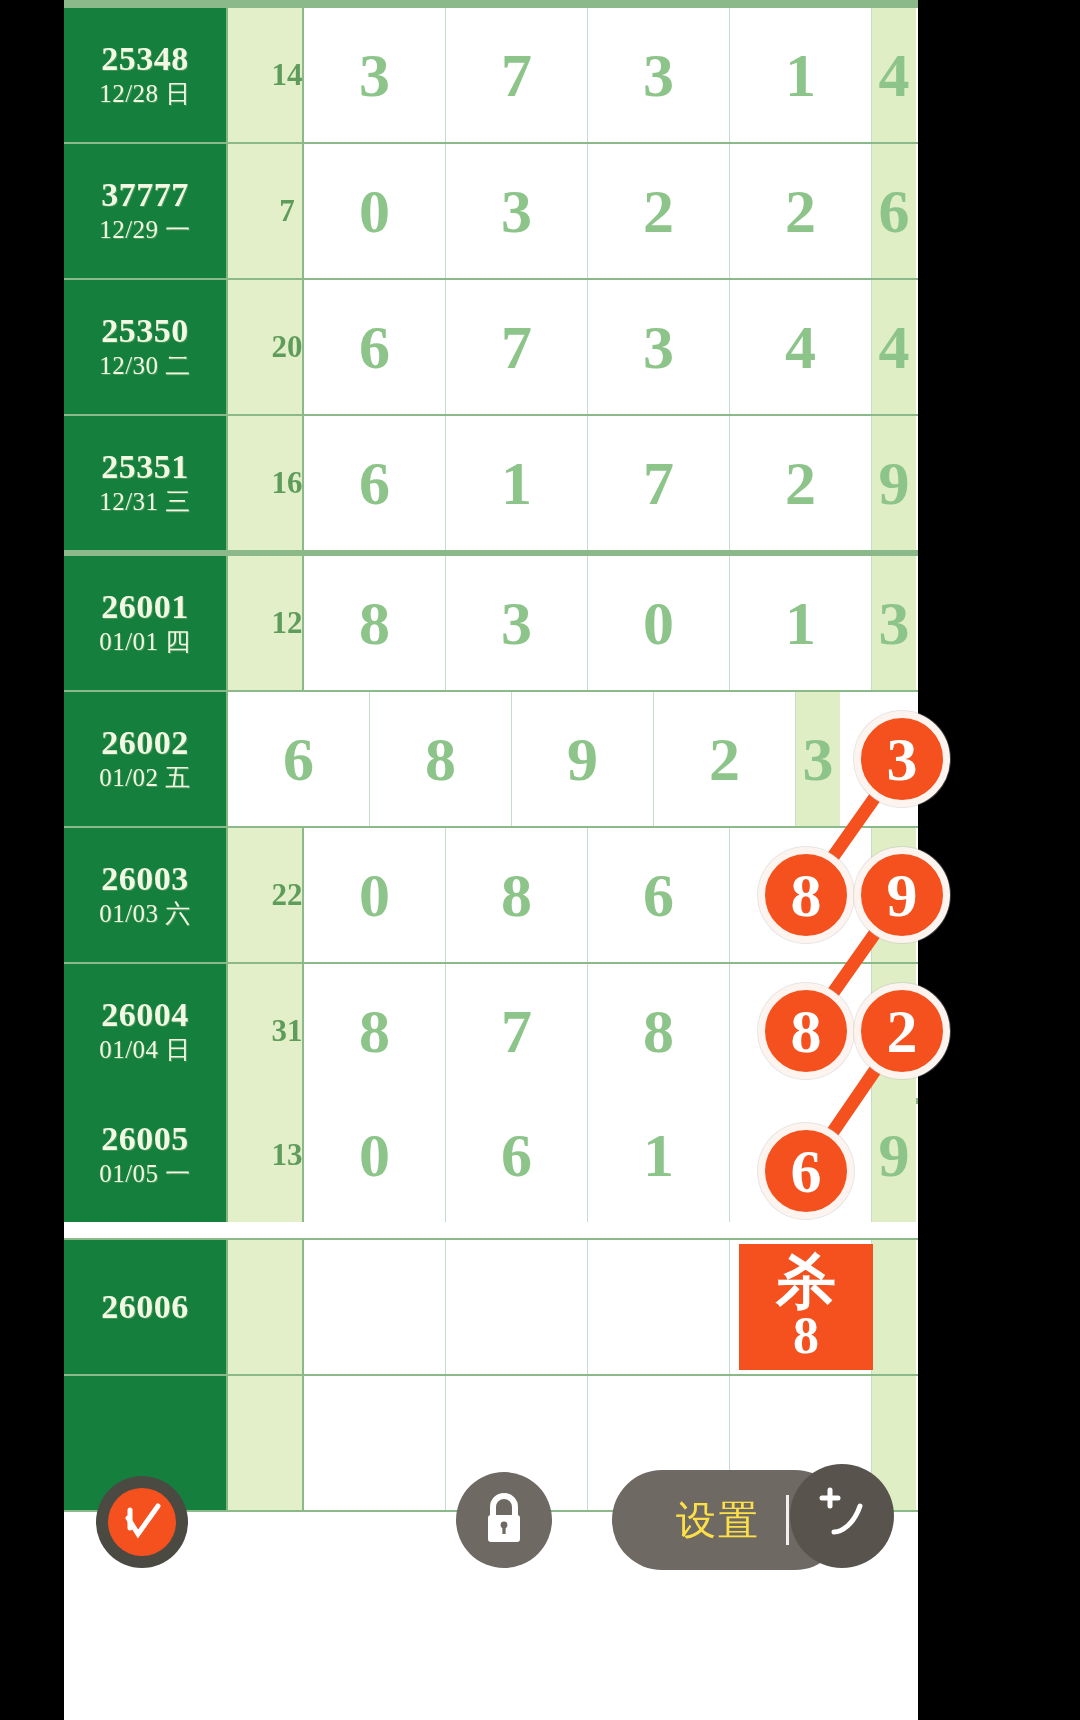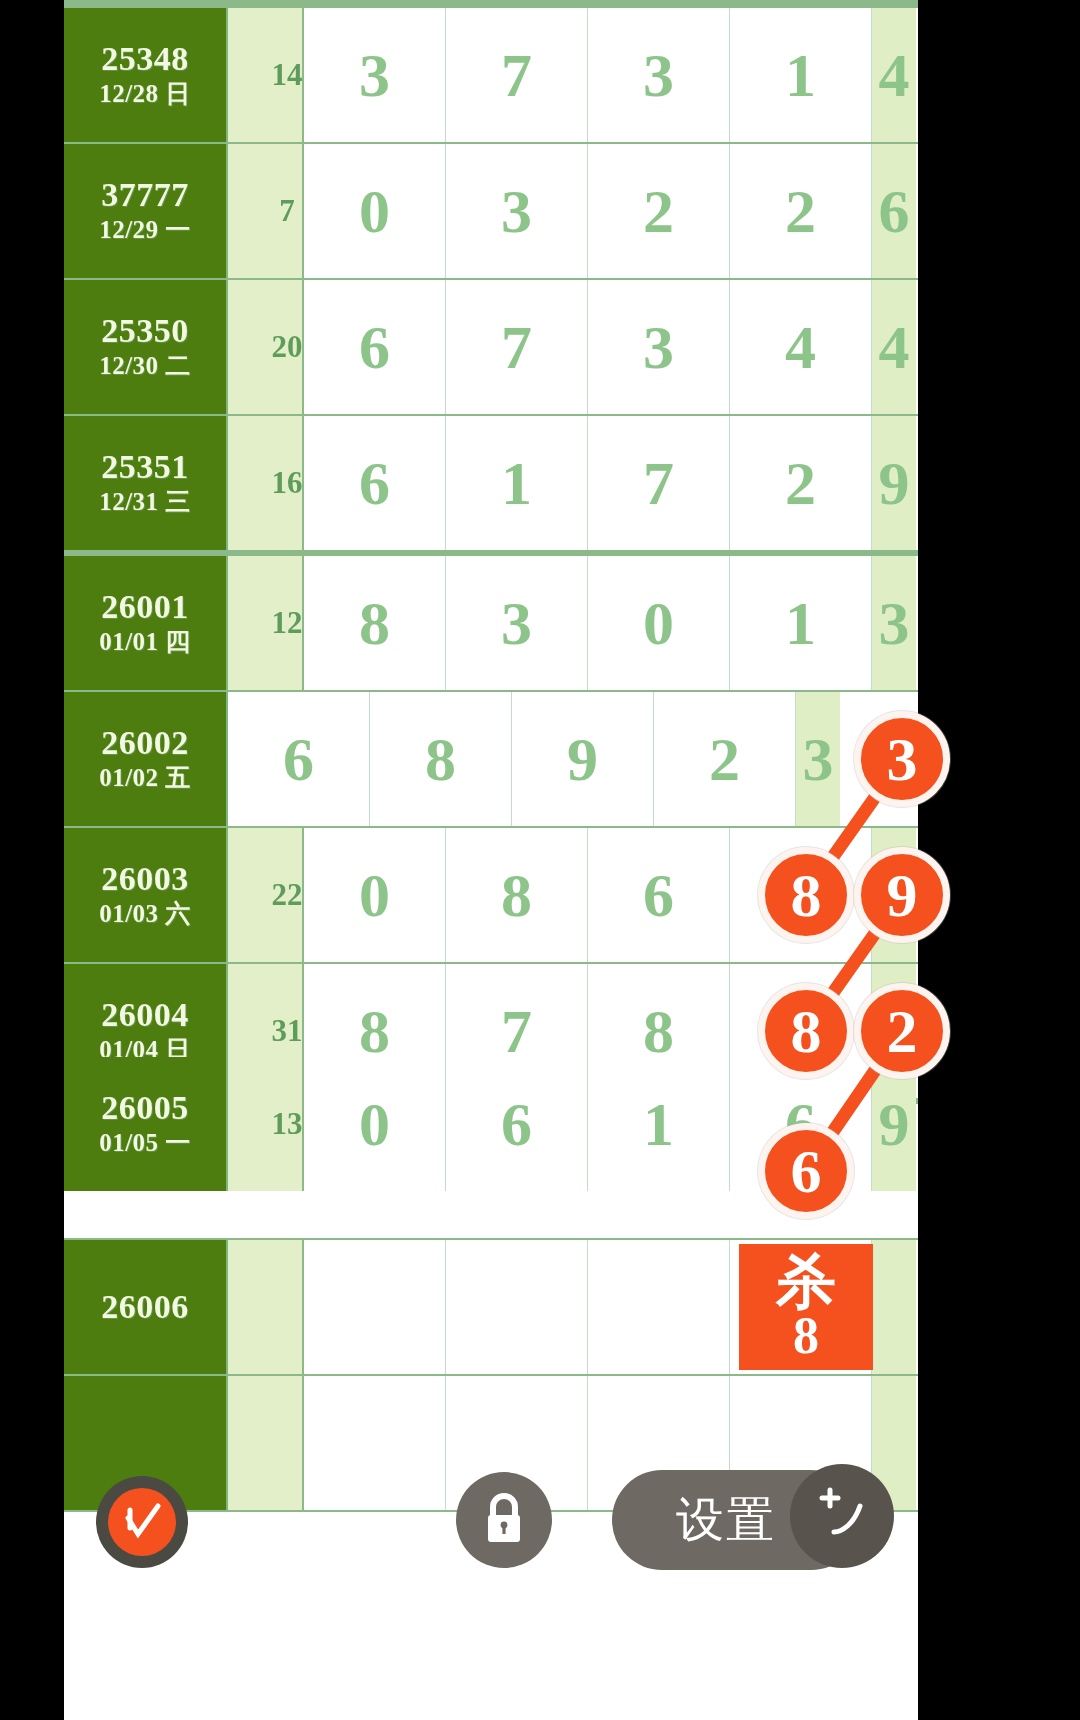--- a/index.html
+++ b/index.html
@@ -31,31 +31,31 @@
     height:100%;
     display:flex;
     align-items:center;
     justify-content:center;
     border-right:1px solid #c5dcc8;
   }
 
   
   .c-period {
     width:164px;
-    background:#4d7c0f;
+    background:#15803d;
     flex-direction:column;
     border-right:2px solid #7fb67d;
   }
   .c-period .pid {
     font-size:34px; font-weight:bold; color:#f2f8e2;
     letter-spacing:0.5px; line-height:1.1;
     text-shadow:1px 1px 0 rgba(120,170,118,.5);
   }
   .c-period .pdate {
-    font-size:25px; font-weight:bold; color:#f2f8e2;
+    font-size:25px; font-weight:normal; color:#f2f8e2;
     letter-spacing:0.5px; 
     text-shadow:1px 1px 0 rgba(120,170,118,.5);
   }
 
   
   .c-sum {
     width:76px;
     background:#e2efc8;
     font-size:31px; font-weight:bold; color:#5f9c5c;
     border-right:2px solid #8cb98a;
@@ -163,21 +163,21 @@
     position:absolute;
     left:612px; top:42px;
     height:100px;
     border-radius:50px;
     background:#6e6962;
     display:flex; align-items:center;
     padding:0 30px 0 64px;
     pointer-events:auto;
   }
   .tb-settings .lbl {
-    font-size:48px; color:#ffffff;
+    font-size:40px; color:#fde047;
     font-family:"Liberation Sans", sans-serif;
     letter-spacing:2px;
   }
   .tb-settings .divider {
     width:3px; height:50px;
     background:#ffffff;
     margin:0 26px;
     opacity:.9;
   }
 
@@ -305,21 +305,21 @@
             <span class="pdate">01/04 日</span>
           </div>
           <div class="cell c-sum">31</div>
           <div class="cell c-dig">8</div>
           <div class="cell c-dig">7</div>
           <div class="cell c-dig">8</div>
           <div class="cell c-dig">8</div>
           <div class="cell c-extra">2</div>
         </div>
         <div class="rowline thick" style="top: 1098px;"></div>
-        <div class="row" style="top: 1057px; height: 134px;">
+        <div class="row" style="top: 1088px; height: 134px;">
           <div class="cell c-period">
             <span class="pid">26005</span>
             <span class="pdate">01/05 一</span>
           </div>
           <div class="cell c-sum">13</div>
           <div class="cell c-dig">0</div>
           <div class="cell c-dig">6</div>
           <div class="cell c-dig">1</div>
           <div class="cell c-dig">6</div>
           <div class="cell c-extra">9</div>

